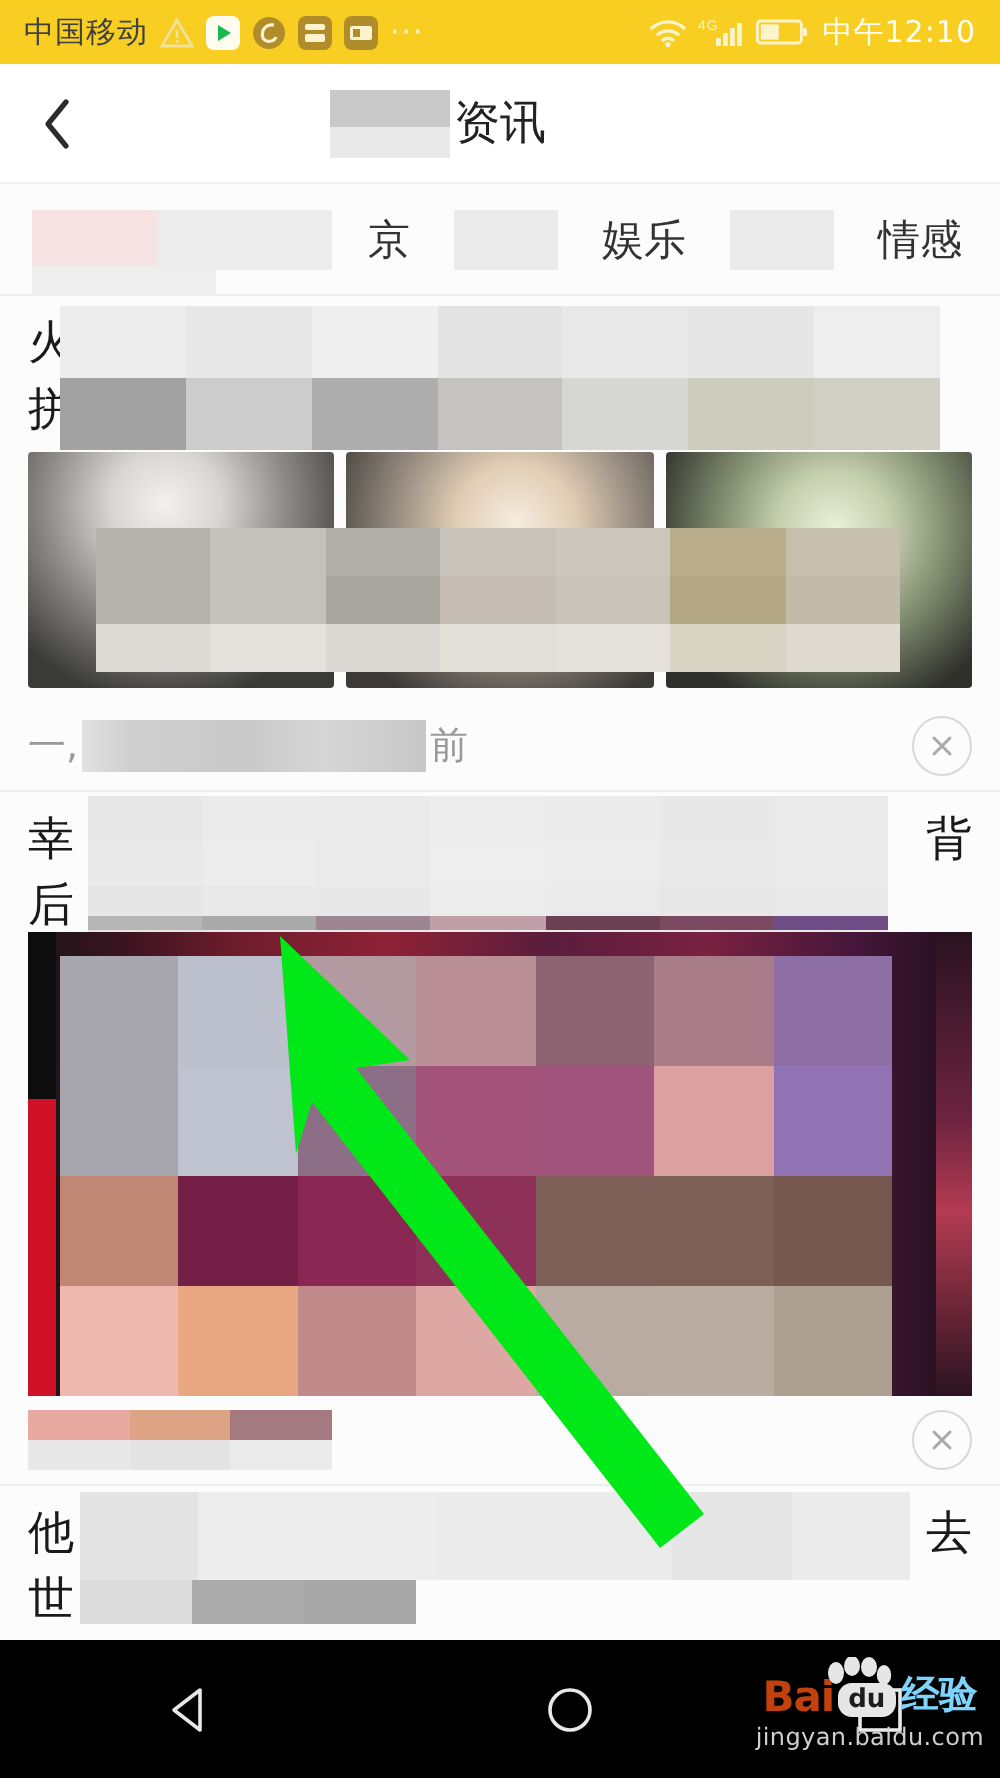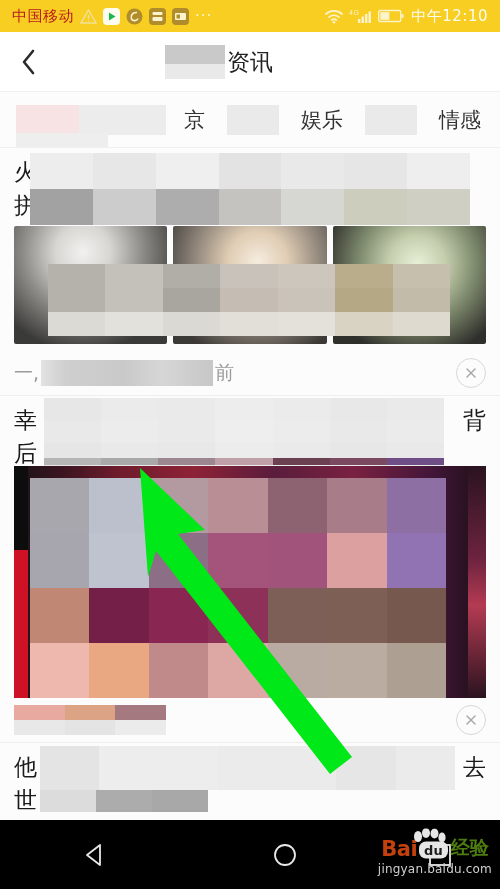--- a/index.html
+++ b/index.html
@@ -17,21 +17,21 @@
     height:32px; width:100%;
     background:#f7ce21;
     display:flex; align-items:center;
     padding:0 12px;
     color:#fff8d8;
     font-size:15px;
     letter-spacing:0.5px;
   }
   .sb-left { display:flex; align-items:center; gap:6px; flex:1; }
   .sb-right { display:flex; align-items:center; gap:5px; }
-  .carrier { font-size:15px; color:#b91c1c; }
+  .carrier { font-size:15px; color:#404040; }
   .sb-icon { display:inline-flex; align-items:center; justify-content:center; }
   .sb-icon svg { display:block; }
   .dots { font-size:15px; color:#fff6cf; letter-spacing:1px; line-height:8px; }
   .clock { font-size:15px; color:#fffdf2; margin-left:2px; }
 
   
   .header {
     position:relative;
     height:60px;
     background:#ffffff;
@@ -196,21 +196,21 @@
     color:#d7d7d7;
     user-select:none;
   }
   .wm-main { display:flex; align-items:flex-end; justify-content:center; gap:2px; }
   .wm-bai { font-size:21px; font-weight:bold; color:#c2410c; letter-spacing:-0.5px; }
   .wm-du {
     font-size:13px; font-weight:bold; color:#1d1d1d;
     background:#e6e6e6; border-radius:7px;
     padding:1px 5px; margin-bottom:2px;
   }
-  .wm-jy { font-size:19px; font-weight:bold; color:#4d7c0f; margin-left:1px; }
+  .wm-jy { font-size:19px; font-weight:bold; color:#7dd3fc; margin-left:1px; }
   .wm-url { font-size:12px; color:#cfcfcf; margin-top:1px; letter-spacing:0.2px; }
   .wm-paw { position:absolute; right:46px; top:-6px; }
 </style>
 </head>
 <body>
 
 <div id="app">
 
   <div class="statusbar">
     <div class="sb-left">

